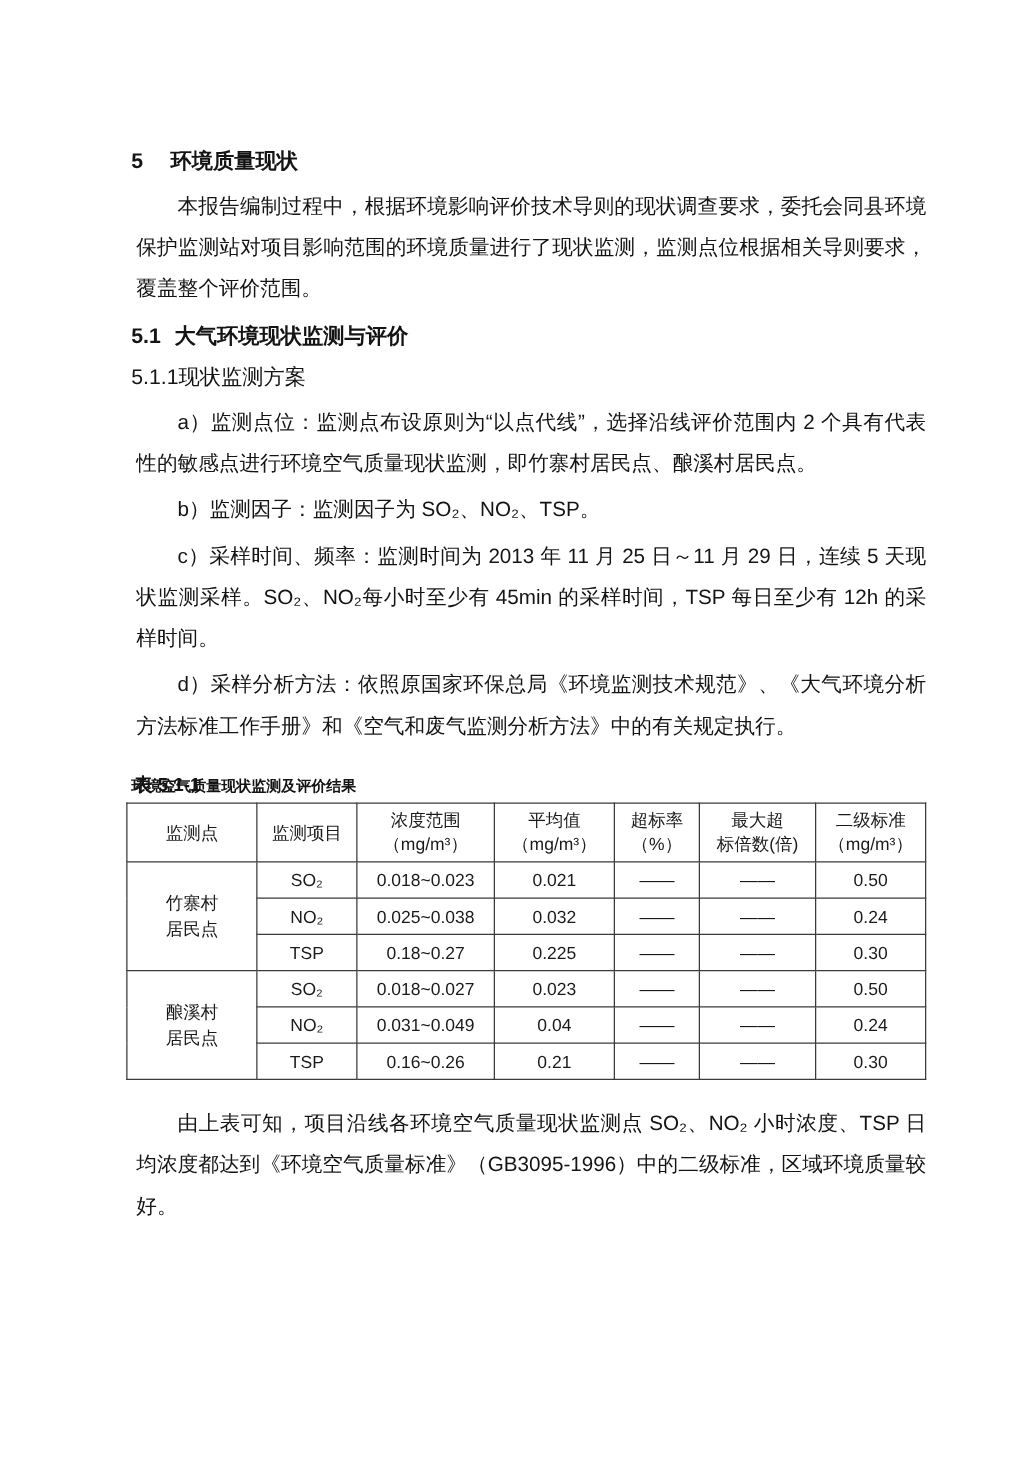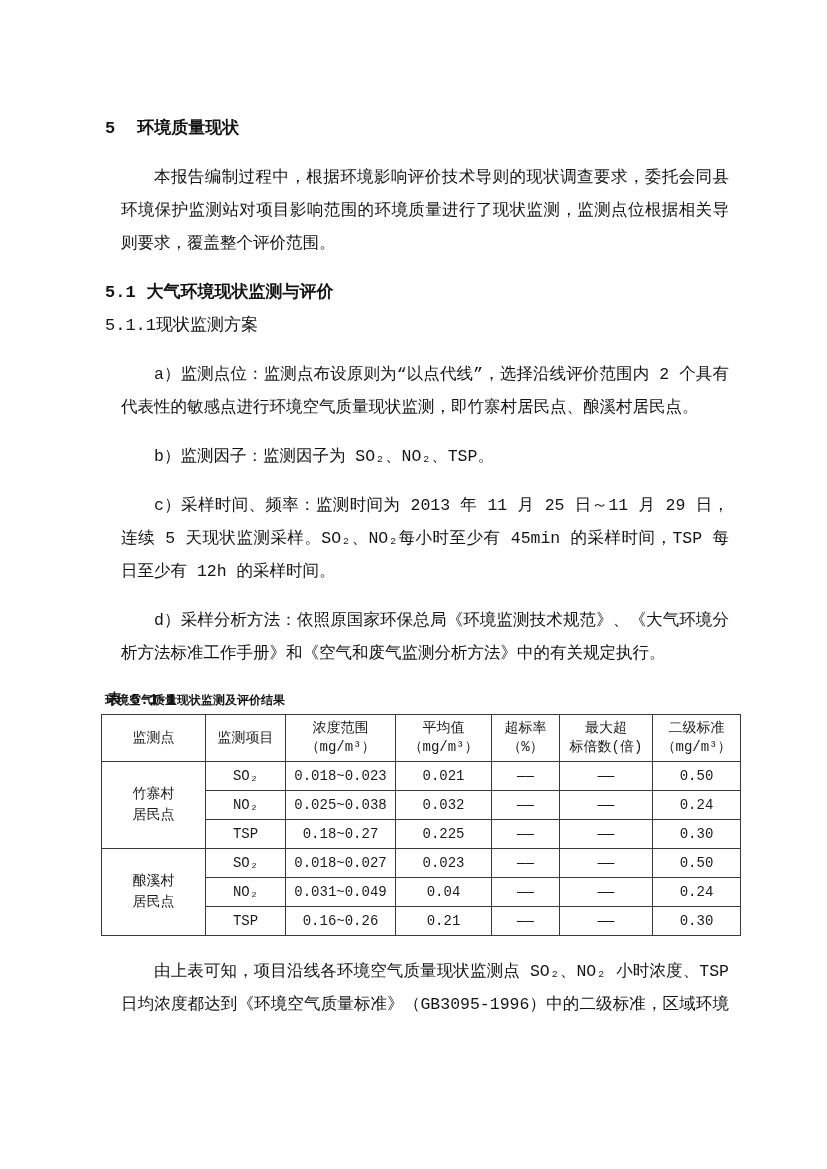--- a/index.html
+++ b/index.html
@@ -1,39 +1,39 @@
 <!DOCTYPE html>
 <html><head>
 <meta charset="utf-8">
 <style>
   html, body { margin:0; padding:0; background:#ffffff; }
   .page {
     position:relative;
     width:827px; height:1017px;
     background:#ffffff;
     color:#141414;
-    font-family:Liberation Mono, monospace;
+    font-family:Liberation Sans, sans-serif;
     overflow:hidden;
   }
   .content {
     position:absolute;
     left:105px; top:112px;
     width:640px;
   }
   .h1, .h2, .h3 {
     margin:0; padding:0;
     font-size:17px; line-height:33px;
   }
   .h1, .h2 { font-weight:bold; }
   .h3 { font-weight:normal; }
   .h1 .sec-num { display:inline-block; margin-right:22px; }
   .h2 .sec-num { display:inline-block; margin-right:11px; }
   .h3 .sec-num { display:inline-block; }
   .para {
-    margin:16px; padding:0;
+    margin:4px; padding:0;
     font-size:16.5px; line-height:33px;
     text-align:justify;
     text-indent:2em;
     word-break:break-all;
   }
   .table-caption {
     position:relative;
     height:26px; line-height:26px;
     margin-top:18px;
   }

